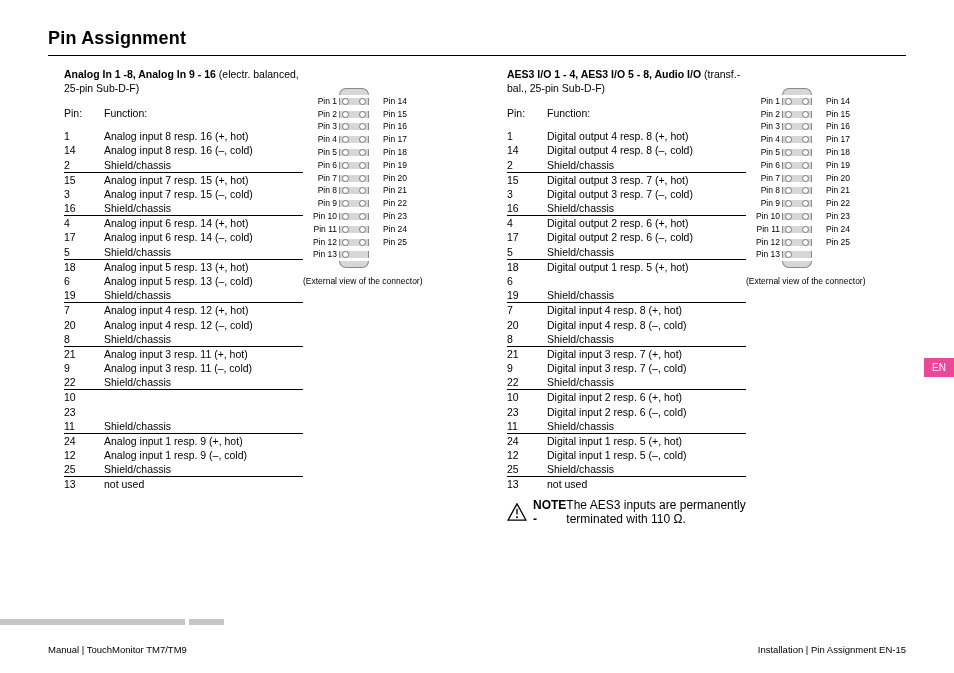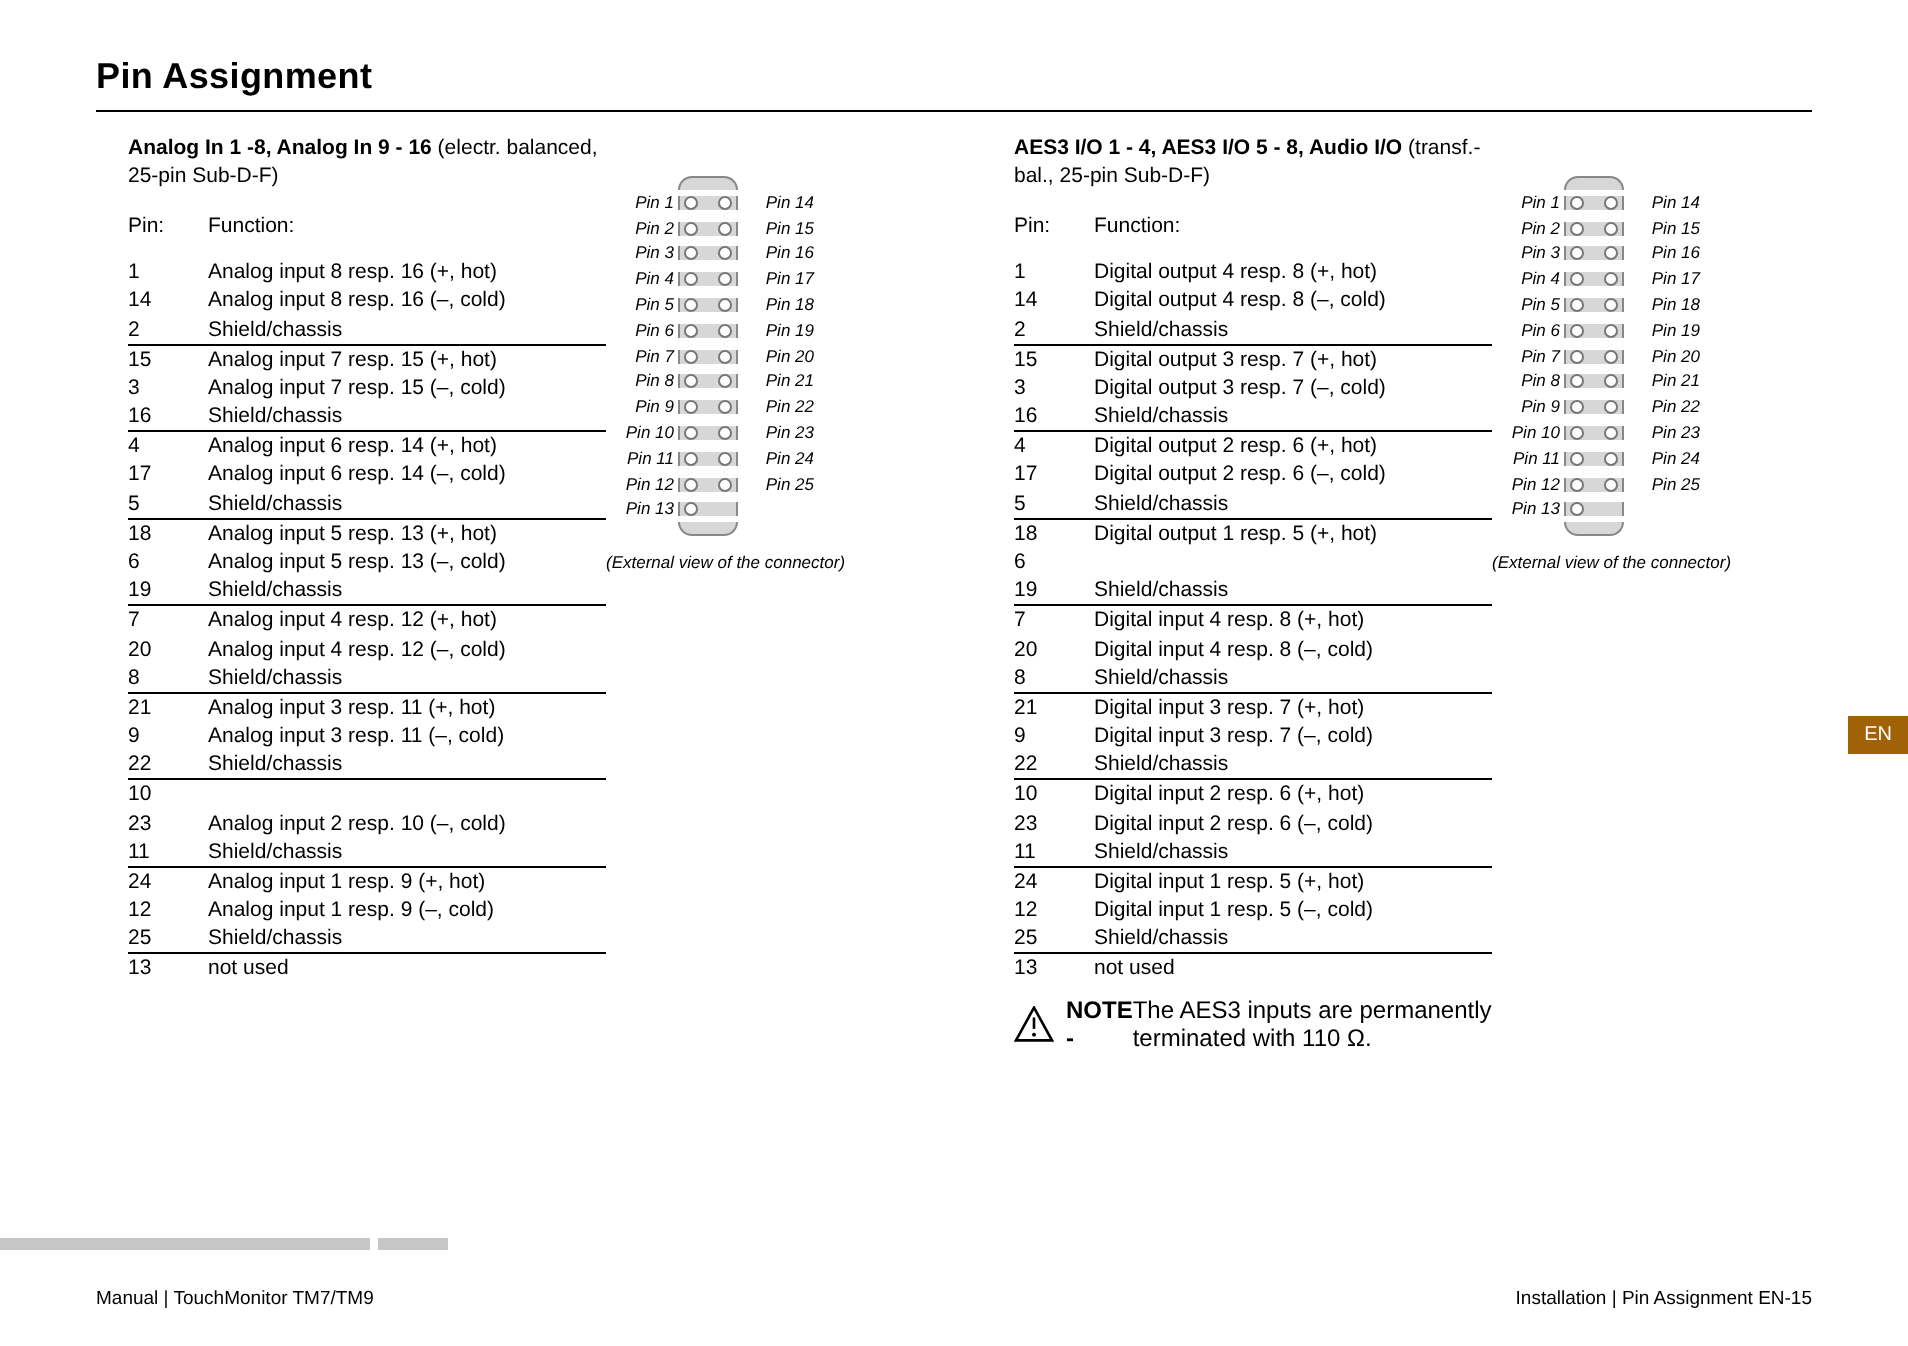--- a/index.html
+++ b/index.html
@@ -33,34 +33,34 @@
   .table { font-size: 10.5px; line-height: 1.35; }
   .group { border-bottom: 0.8px solid #000; }
   .group:last-of-type { border-bottom: 0.8px solid #000; }
   .row { display: flex; }
   .c1 { width: 40px; }
   .c2 { flex: 1; }
   .note-row { display: flex; align-items: center; margin-top: 6px; font-size: 12px; }
   .warn-ico { width: 22px; height: 20px; margin-right: 6px; display:flex; align-items:center; justify-content:center; }
   .lang-tab {
     position: absolute; right: 0; top: 358px;
-    background: #a16207; color: #fff;
+    background: #ec4899; color: #fff;
     font-size: 10px; padding: 4px 8px;
   }
   .footer {
     position: absolute; left: 0; right: 0; bottom: 18px;
     padding: 0 48px;
     display: flex; justify-content: space-between;
     font-size: 9.5px; color: #000;
   }
   .footbars { position: absolute; left: 0; bottom: 48px; display: flex; }
   .footbar1 { width: 185px; height: 6px; background: #c6c6c6; }
   .footbar2 { width: 35px; height: 6px; background: #c6c6c6; margin-left: 4px; }
   
-  .conn { margin-top: 14px; font-style: italic; }
+  .conn { margin-top: 14px; }
   .conn-line { display: flex; align-items: center; font-size: 8.5px; line-height: 1.3; height: 12.8px; }
   .conn-line .left-label { width: 36px; text-align: right; padding-right: 2px; }
   .conn-line .right-label { width: 38px; text-align: right; padding-left: 2px; }
   .dotcell { display:flex; align-items:center; justify-content:space-between; width: 30px; padding: 0 2px; background:#d7d7d7;}
   .dot { width: 7px; height: 7px; background: #fff; border-radius: 50%; border: 0.6px solid #777; }
   .dotbg-top { height: 7px; background:#d7d7d7; border-top-left-radius: 10px; border-top-right-radius: 10px; border: 1px solid #888; border-bottom: none;}
   .dotbg-body { border-left: 1px solid #888; border-right: 1px solid #888; }
   .dotbg-bot { height: 7px; background:#d7d7d7; border-bottom-left-radius: 10px; border-bottom-right-radius: 10px; border: 1px solid #888; border-top: none;}
   .conn-caption { font-size: 8.5px; margin-top: 8px; line-height: 1.25; max-width: 120px; }
 </style>
@@ -163,21 +163,20 @@
                 <div class="c1">22</div>
                 <div class="c2">Shield/chassis</div>
               </div>
             </div>
             <div class="group">
               <div class="row">
                 <div class="c1">10</div>
               </div>
               <div class="row">
                 <div class="c1">23</div>
-                <div class="c2">Analog input 2 resp. 10 (–, cold)</div>
               </div>
               <div class="row">
                 <div class="c1">11</div>
                 <div class="c2">Shield/chassis</div>
               </div>
             </div>
             <div class="group">
               <div class="row">
                 <div class="c1">24</div>
                 <div class="c2">Analog input 1 resp. 9 (+, hot)</div>

